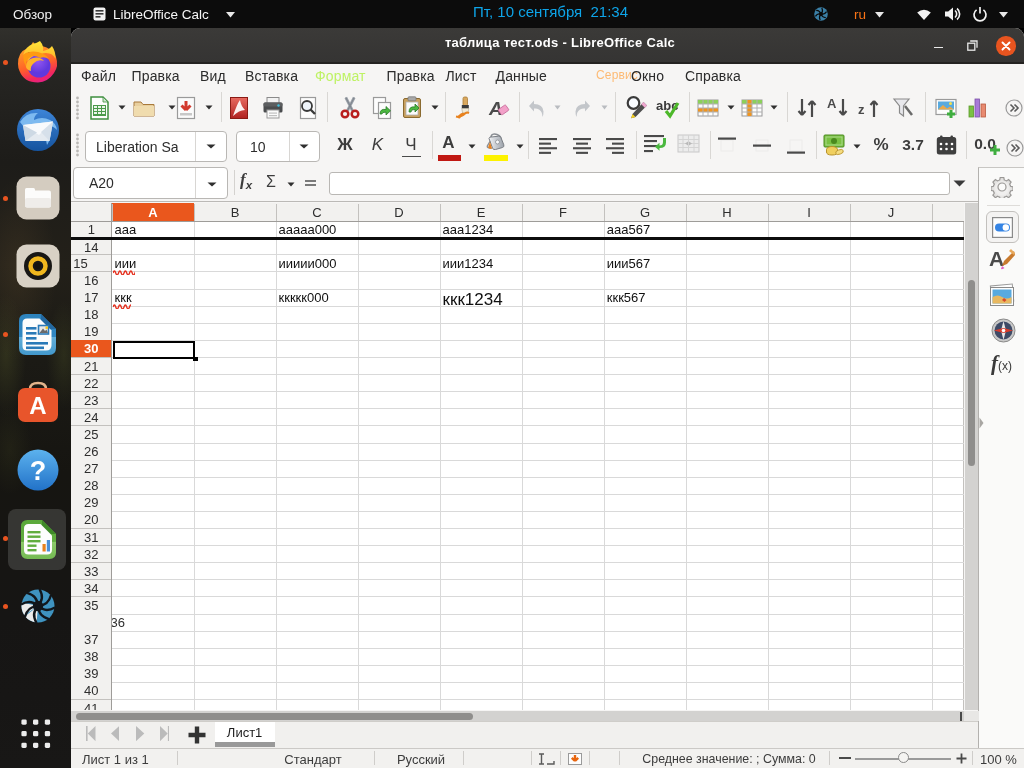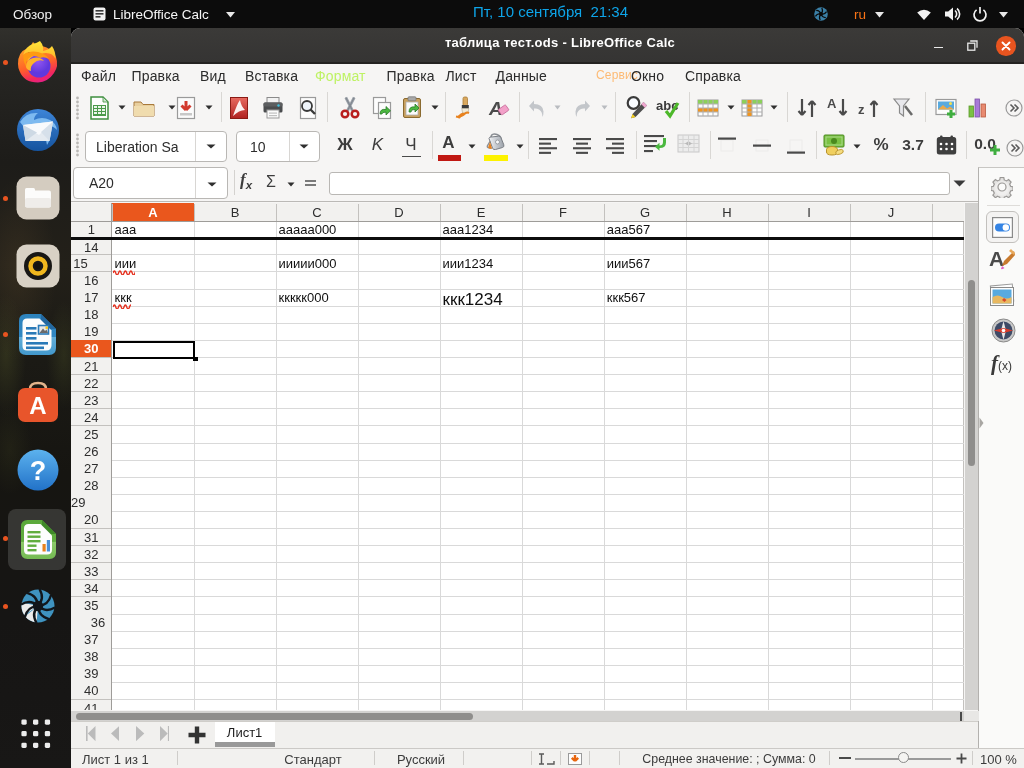--- a/index.html
+++ b/index.html
@@ -696,42 +696,42 @@
 <div style="position:absolute;left:71px;top:443.0px;width:40.5px;height:17.100000000000023px;background:#f2f1ef"></div>
 <div style="position:absolute;left:71px;top:444.05px;width:40.5px;height:15px;overflow:hidden;text-align:center;font-size:13px;color:#2e2e2e;font-weight:normal">26</div>
 <div style="position:absolute;left:71px;top:459.6px;width:40.5px;height:1px;background:#c3c1be"></div>
 <div style="position:absolute;left:71px;top:460.1px;width:40.5px;height:17.100000000000023px;background:#f2f1ef"></div>
 <div style="position:absolute;left:71px;top:461.15000000000003px;width:40.5px;height:15px;overflow:hidden;text-align:center;font-size:13px;color:#2e2e2e;font-weight:normal">27</div>
 <div style="position:absolute;left:71px;top:476.70000000000005px;width:40.5px;height:1px;background:#c3c1be"></div>
 <div style="position:absolute;left:71px;top:477.20000000000005px;width:40.5px;height:17.099999999999966px;background:#f2f1ef"></div>
 <div style="position:absolute;left:71px;top:478.25px;width:40.5px;height:15px;overflow:hidden;text-align:center;font-size:13px;color:#2e2e2e;font-weight:normal">28</div>
 <div style="position:absolute;left:71px;top:493.8px;width:40.5px;height:1px;background:#c3c1be"></div>
 <div style="position:absolute;left:71px;top:494.3px;width:40.5px;height:17.099999999999966px;background:#f2f1ef"></div>
-<div style="position:absolute;left:71px;top:495.35px;width:40.5px;height:15px;overflow:hidden;text-align:left;font-size:13px;color:#2e2e2e;font-weight:normal">29</div>
+<div style="position:absolute;left:71px;top:495.35px;width:40.5px;height:15px;overflow:hidden;text-align:center;font-size:13px;color:#2e2e2e;font-weight:normal">29</div>
 <div style="position:absolute;left:71px;top:510.9px;width:40.5px;height:1px;background:#c3c1be"></div>
 <div style="position:absolute;left:71px;top:511.4px;width:40.5px;height:17.100000000000023px;background:#f2f1ef"></div>
 <div style="position:absolute;left:71px;top:512.45px;width:40.5px;height:15px;overflow:hidden;text-align:center;font-size:13px;color:#2e2e2e;font-weight:normal">20</div>
 <div style="position:absolute;left:71px;top:528.0px;width:40.5px;height:1px;background:#c3c1be"></div>
 <div style="position:absolute;left:71px;top:528.5px;width:40.5px;height:17.100000000000023px;background:#f2f1ef"></div>
 <div style="position:absolute;left:71px;top:529.55px;width:40.5px;height:15px;overflow:hidden;text-align:center;font-size:13px;color:#2e2e2e;font-weight:normal">31</div>
 <div style="position:absolute;left:71px;top:545.1px;width:40.5px;height:1px;background:#c3c1be"></div>
 <div style="position:absolute;left:71px;top:545.6px;width:40.5px;height:17.100000000000023px;background:#f2f1ef"></div>
 <div style="position:absolute;left:71px;top:546.6500000000001px;width:40.5px;height:15px;overflow:hidden;text-align:center;font-size:13px;color:#2e2e2e;font-weight:normal">32</div>
 <div style="position:absolute;left:71px;top:562.2px;width:40.5px;height:1px;background:#c3c1be"></div>
 <div style="position:absolute;left:71px;top:562.7px;width:40.5px;height:17.09999999999991px;background:#f2f1ef"></div>
 <div style="position:absolute;left:71px;top:563.75px;width:40.5px;height:15px;overflow:hidden;text-align:center;font-size:13px;color:#2e2e2e;font-weight:normal">33</div>
 <div style="position:absolute;left:71px;top:579.3px;width:40.5px;height:1px;background:#c3c1be"></div>
 <div style="position:absolute;left:71px;top:579.8px;width:40.5px;height:17.100000000000136px;background:#f2f1ef"></div>
 <div style="position:absolute;left:71px;top:580.85px;width:40.5px;height:15px;overflow:hidden;text-align:center;font-size:13px;color:#2e2e2e;font-weight:normal">34</div>
 <div style="position:absolute;left:71px;top:596.4000000000001px;width:40.5px;height:1px;background:#c3c1be"></div>
 <div style="position:absolute;left:71px;top:596.9000000000001px;width:40.5px;height:17.09999999999991px;background:#f2f1ef"></div>
 <div style="position:absolute;left:71px;top:597.95px;width:40.5px;height:15px;overflow:hidden;text-align:center;font-size:13px;color:#2e2e2e;font-weight:normal">35</div>
 <div style="position:absolute;left:71px;top:613.5px;width:40.5px;height:1px;background:#c3c1be"></div>
 <div style="position:absolute;left:71px;top:614.0px;width:40.5px;height:17.100000000000023px;background:#f2f1ef"></div>
-<div style="position:absolute;left:71px;top:615.05px;width:54px;height:15px;overflow:hidden;text-align:center;font-size:13px;color:#2e2e2e;font-weight:normal">36</div>
+<div style="position:absolute;left:71px;top:615.05px;width:54px;height:15px;overflow:hidden;text-align:right;font-size:13px;color:#2e2e2e;font-weight:normal">36</div>
 <div style="position:absolute;left:71px;top:630.6px;width:40.5px;height:1px;background:#c3c1be"></div>
 <div style="position:absolute;left:71px;top:631.1px;width:40.5px;height:17.100000000000023px;background:#f2f1ef"></div>
 <div style="position:absolute;left:71px;top:632.1500000000001px;width:40.5px;height:15px;overflow:hidden;text-align:center;font-size:13px;color:#2e2e2e;font-weight:normal">37</div>
 <div style="position:absolute;left:71px;top:647.7px;width:40.5px;height:1px;background:#c3c1be"></div>
 <div style="position:absolute;left:71px;top:648.2px;width:40.5px;height:17.09999999999991px;background:#f2f1ef"></div>
 <div style="position:absolute;left:71px;top:649.25px;width:40.5px;height:15px;overflow:hidden;text-align:center;font-size:13px;color:#2e2e2e;font-weight:normal">38</div>
 <div style="position:absolute;left:71px;top:664.8px;width:40.5px;height:1px;background:#c3c1be"></div>
 <div style="position:absolute;left:71px;top:665.3px;width:40.5px;height:17.100000000000136px;background:#f2f1ef"></div>
 <div style="position:absolute;left:71px;top:666.35px;width:40.5px;height:15px;overflow:hidden;text-align:center;font-size:13px;color:#2e2e2e;font-weight:normal">39</div>
 <div style="position:absolute;left:71px;top:681.9000000000001px;width:40.5px;height:1px;background:#c3c1be"></div>

